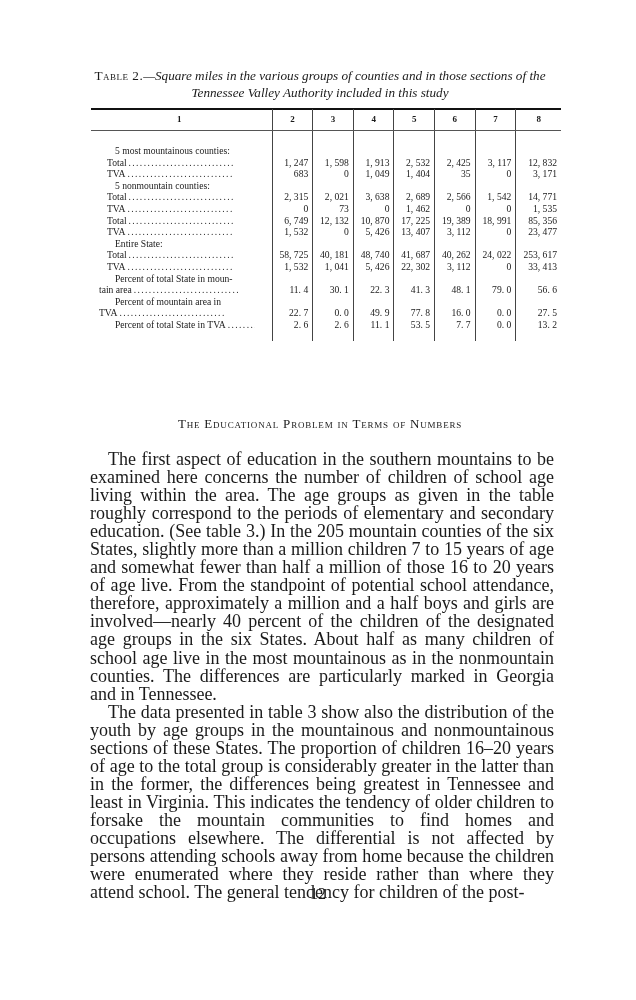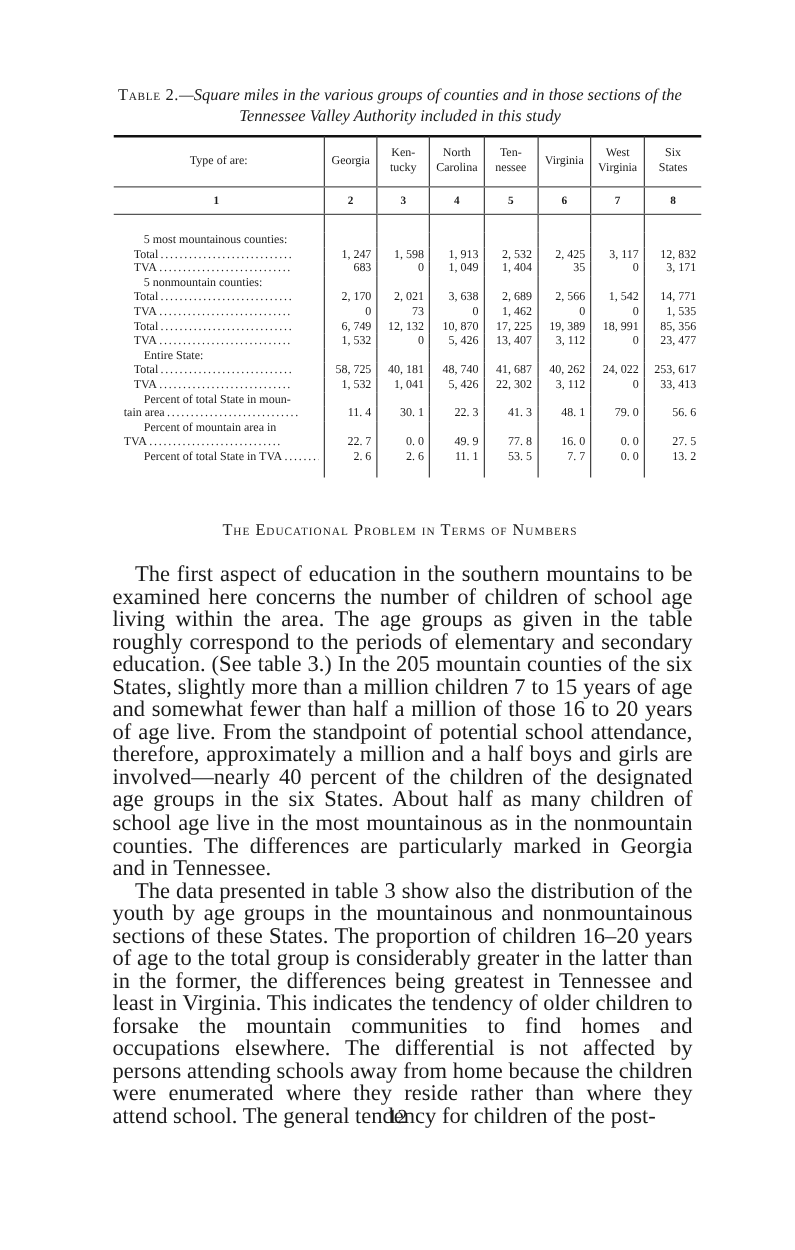--- a/index.html
+++ b/index.html
@@ -62,35 +62,20 @@
 </head>
 <body>
 
 <div class="caption">
   <span class="lead">Table 2.</span><span class="it">—Square miles in the various groups of counties and in those sections of the Tennessee Valley Authority included in this study</span>
 </div>
 
 <div class="tbl-top"></div>
 <table class="tbl" id="tbl">
   <thead>
-    <tr id="hdr-row">
-        <th style="width: 150px; white-space: pre-line;">Type of are:</th>
-        <th style="width: 46px; white-space: pre-line;">Georgia</th>
-        <th style="width: 46px; white-space: pre-line;">Ken-
-tucky</th>
-        <th style="width: 50px; white-space: pre-line;">North
-Carolina</th>
-        <th style="width: 48px; white-space: pre-line;">Ten-
-nessee</th>
-        <th style="width: 48px; white-space: pre-line;">Virginia</th>
-        <th style="width: 48px; white-space: pre-line;">West
-Virginia</th>
-        <th style="width: 48px; white-space: pre-line;">Six
-States</th>
-      </tr>
     <tr class="nums" id="num-row">
         <td>1</td>
         <td>2</td>
         <td>3</td>
         <td>4</td>
         <td>5</td>
         <td>6</td>
         <td>7</td>
         <td>8</td>
       </tr>
@@ -151,21 +136,21 @@
         <td class="v"></td>
         <td class="v"></td>
         <td class="v"></td>
         <td class="v"></td>
         <td class="v"></td>
       </tr>
       <tr>
         <td class="lbl ind">
           <span class="lblwrap"><span class="dots">Total</span></span>
         </td>
-        <td class="v">2, 170</td>
+        <td class="v">2, 315</td>
         <td class="v">2, 021</td>
         <td class="v">3, 638</td>
         <td class="v">2, 689</td>
         <td class="v">2, 566</td>
         <td class="v">1, 542</td>
         <td class="v">14, 771</td>
       </tr>
       <tr>
         <td class="lbl ind">
           <span class="lblwrap"><span class="dots">TVA</span></span>

